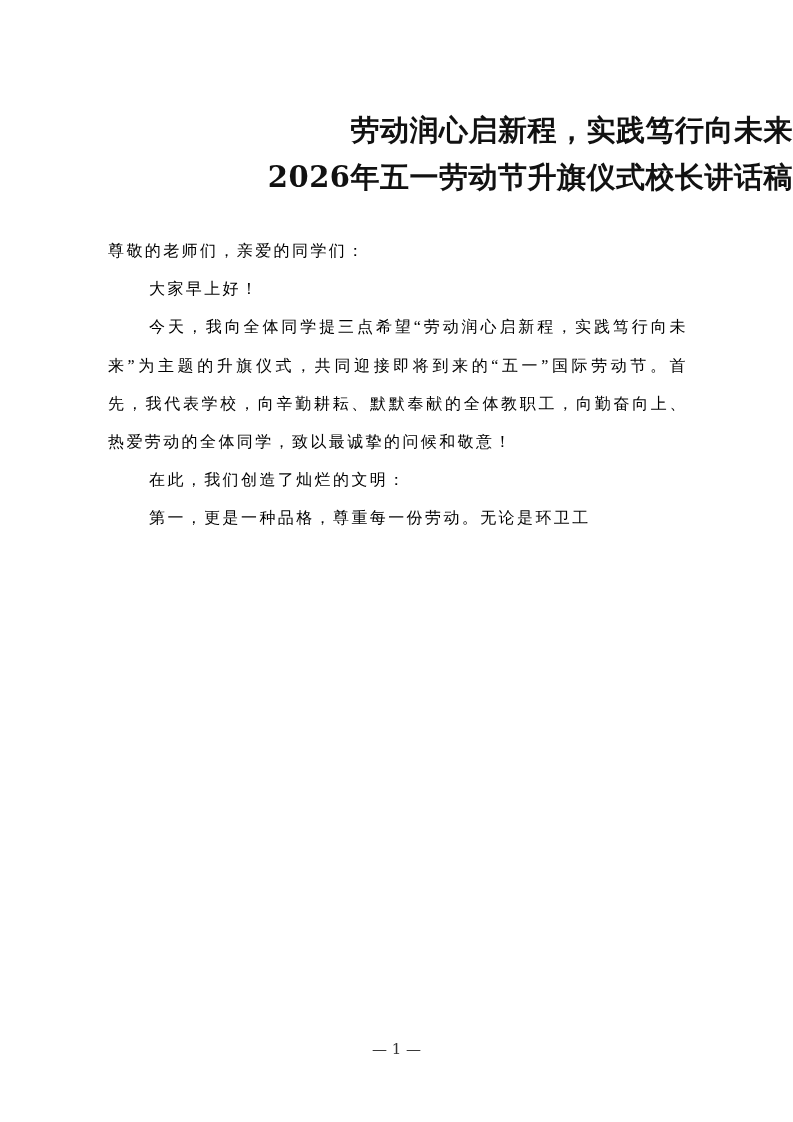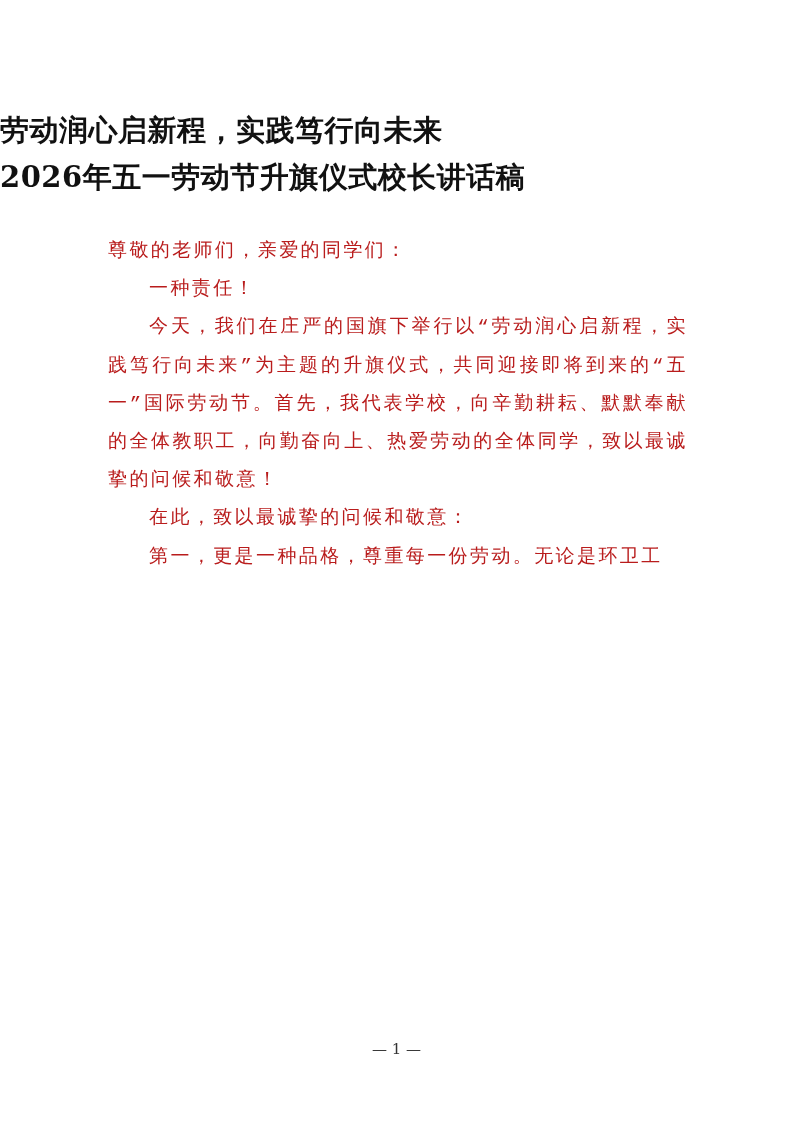--- a/index.html
+++ b/index.html
@@ -1,47 +1,47 @@
 <!DOCTYPE html>
 <html><head>
 <meta charset="utf-8">
 <style>
   html, body { margin: 0; padding: 0; background: #ffffff; }
   body { width: 793px; height: 1122px; position: relative; overflow: hidden; }
   .page { position: absolute; left: 0; top: 0; width: 793px; height: 1122px; background: #fff; }
   .title {
-    position: absolute; left: 0; width: 793px; text-align: left;
+    position: absolute; left: 0; width: 793px; text-align: right;
     font-family: "DejaVu Serif", "Liberation Serif", serif;
     font-weight: bold; font-size: 29px; color: #111; letter-spacing: 0.5px;
     white-space: nowrap;
   }
   .title.t1 { top: 111px; }
   .title.t2 { top: 158px; }
   .body {
     position: absolute; left: 108px; top: 232px; width: 580px;
-    font-family: Liberation Mono, monospace;
-    font-size: 19px; line-height: 38.2px; color: #b91c1c;
+    font-family: Liberation Serif, serif;
+    font-size: 16px; line-height: 38.2px; color: #000000;
     letter-spacing: 2.4px; text-align: justify;
   }
   .body p { margin: 0; }
   .body p.indent { text-indent: 41px; }
   .footer {
     position: absolute; left: 0; width: 793px; top: 1040px; text-align: center;
     font-family: "DejaVu Serif", "Liberation Serif", serif; font-size: 15px; color: #333;
   }
 </style>
 </head>
 <body>
 
 <div class="page">
   <div class="title t1">劳动润心启新程，实践笃行向未来</div>
   <div class="title t2">2026年五一劳动节升旗仪式校长讲话稿</div>
 
   <div class="body">
     <p>尊敬的老师们，亲爱的同学们：</p>
-    <p class="indent">一种责任！</p>
-    <p class="indent">今天，我们在庄严的国旗下举行以“劳动润心启新程，实践笃行向未来”为主题的升旗仪式，共同迎接即将到来的“五一”国际劳动节。首先，我代表学校，向辛勤耕耘、默默奉献的全体教职工，向勤奋向上、热爱劳动的全体同学，致以最诚挚的问候和敬意！</p>
-    <p class="indent">在此，致以最诚挚的问候和敬意：</p>
+    <p class="indent">大家早上好！</p>
+    <p class="indent">今天，我向全体同学提三点希望“劳动润心启新程，实践笃行向未来”为主题的升旗仪式，共同迎接即将到来的“五一”国际劳动节。首先，我代表学校，向辛勤耕耘、默默奉献的全体教职工，向勤奋向上、热爱劳动的全体同学，致以最诚挚的问候和敬意！</p>
+    <p class="indent">在此，我们创造了灿烂的文明：</p>
     <p class="indent">第一，更是一种品格，尊重每一份劳动。无论是环卫工</p>
   </div>
 
   <div class="footer">— 1 —</div>
 </div>
 
 </body></html>

